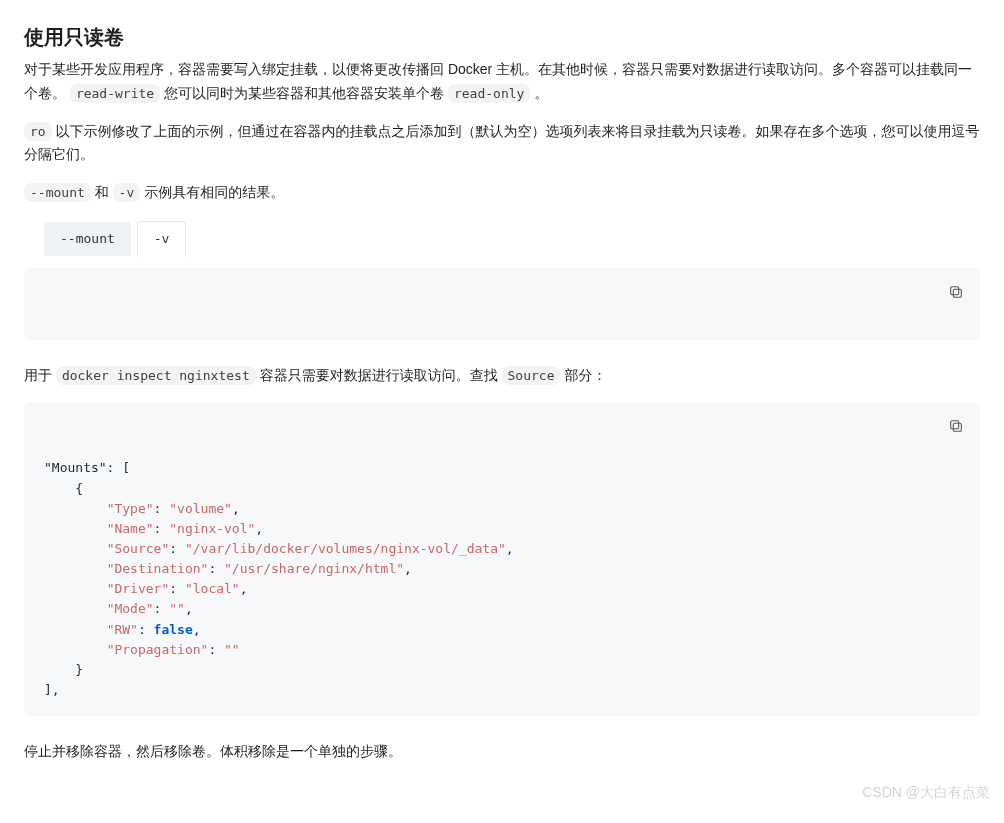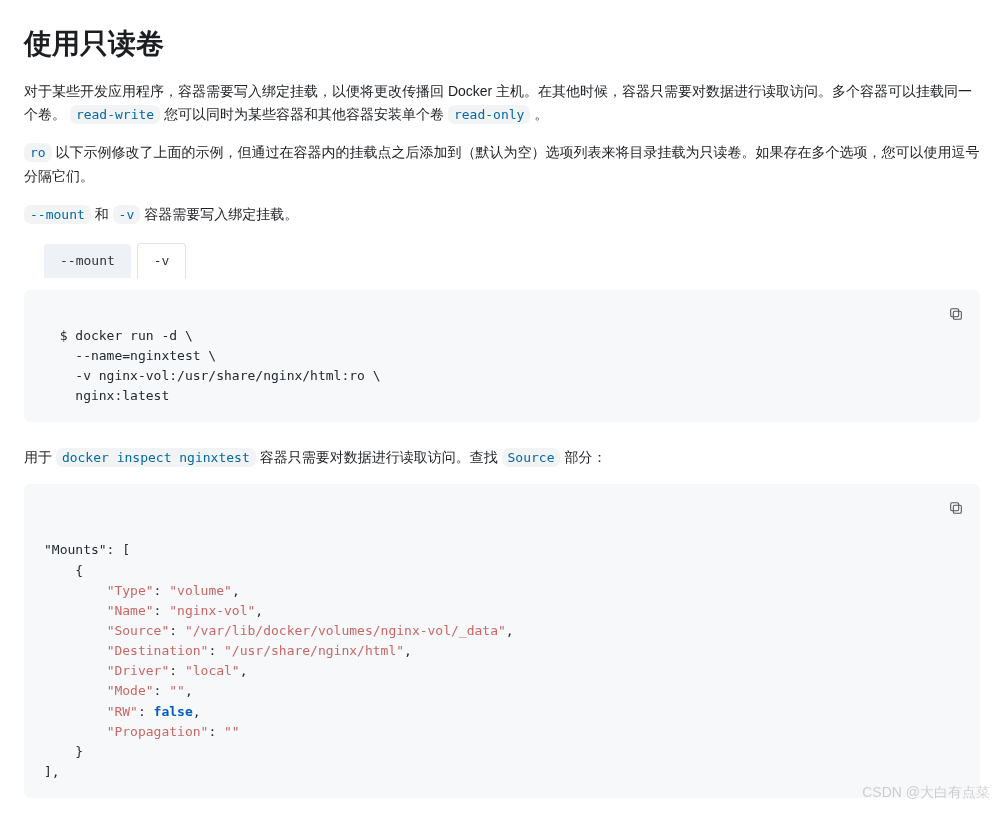--- a/index.html
+++ b/index.html
@@ -6,33 +6,33 @@
     body {
       font-family: -apple-system, BlinkMacSystemFont, "Segoe UI", "PingFang SC", "Microsoft YaHei", sans-serif;
       font-size: 14px;
       line-height: 1.7;
       color: #1c1e21;
       padding: 20px 24px;
       width: 1004px;
       background: #fff;
     }
     h2 {
-      font-size: 28px;
+      font-size: 20px;
       font-weight: 700;
-      margin-bottom: 12px;
+      margin-bottom: 4px;
       color: #1c1e21;
     }
     p { margin-bottom: 14px; color: #1c1e21; }
     code.inline {
       background: #f1f3f5;
       padding: 2px 6px;
       border-radius: 7px;
       font-family: "SFMono-Regular", Consolas, Menlo, monospace;
       font-size: 13px;
-      color: #0369a1;
+      color: #404040;
     }
     .tabs {
       display: flex;
       gap: 6px;
       margin: 16px 0 0 20px;
       align-items: flex-end;
     }
     .tab {
       padding: 6px 16px;
       border-radius: 4px 4px 0 0;
@@ -106,38 +106,35 @@
 
 <p>
   <code class="inline">ro</code>
   <span> 以下示例修改了上面的示例，但通过在容器内的挂载点之后添加到（默认为空）选项列表来将目录挂载为只读卷。如果存在多个选项，您可以使用逗号分隔它们。</span>
 </p>
 
 <p>
   <code class="inline">--mount</code>
   <span> 和 </span>
   <code class="inline">-v</code>
-  <span> 容器需要写入绑定挂载。</span>
+  <span> 示例具有相同的结果。</span>
 </p>
 
 <div class="tabs">
   <div class="tab inactive">--mount</div>
   <div class="tab active">-v</div>
 </div>
 
 <div class="code-block">
   <button class="copy-btn">
     <svg viewBox="0 0 24 24">
         <rect x="8" y="8" width="12" height="12" rx="2"></rect>
         <rect x="4" y="4" width="12" height="12" rx="2"></rect>
       </svg>
-  </button><span>$ docker run -d \
-    --name=nginxtest \
-    -v nginx-vol:/usr/share/nginx/html:ro \
-    nginx:latest</span>
+  </button>
 </div>
 
 <p>
   <span>用于 </span>
   <code class="inline">docker inspect nginxtest</code>
   <span> 容器只需要对数据进行读取访问。查找 </span>
   <code class="inline">Source</code>
   <span> 部分：</span>
 </p>
 

